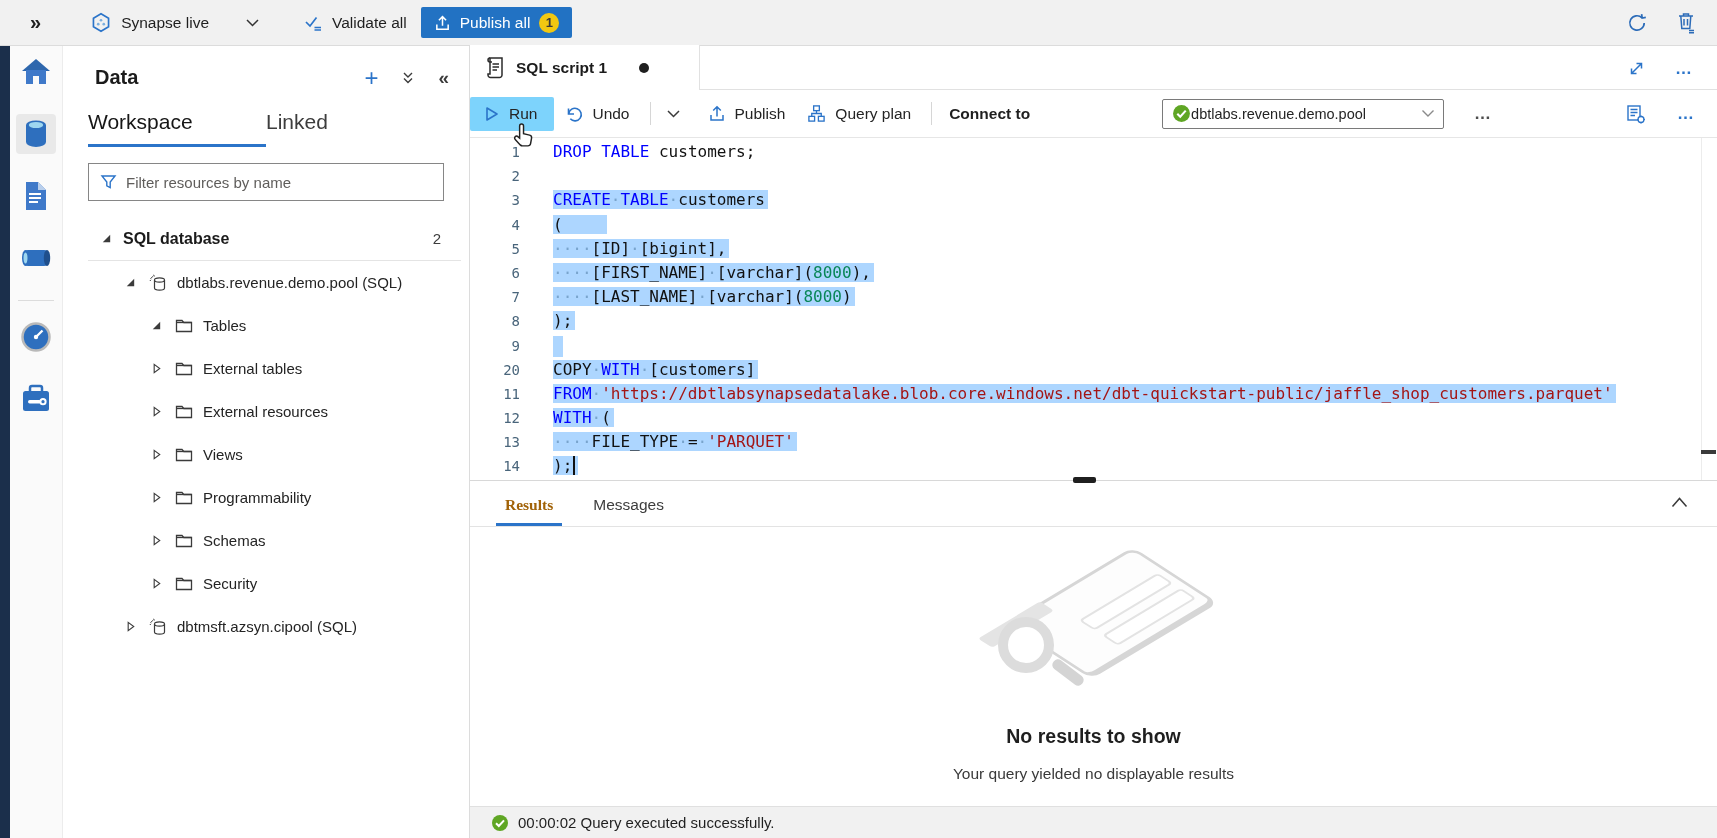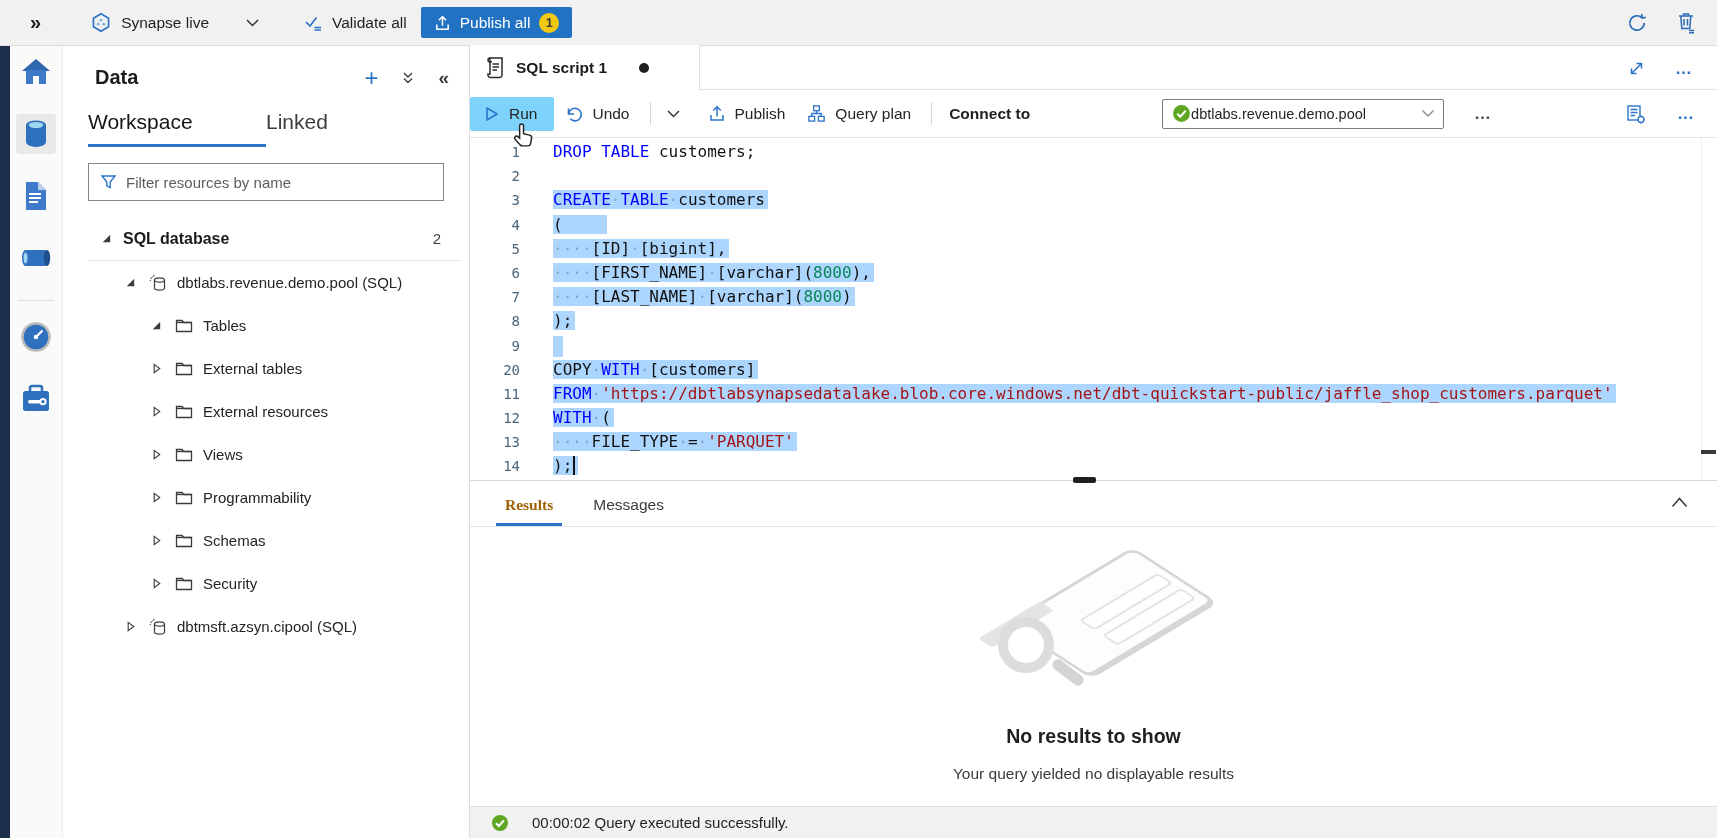--- a/index.html
+++ b/index.html
@@ -126,21 +126,21 @@
   .illus-row.r1 { top:32px; } .illus-row.r2 { top:57px; }
   .illus-lens { position:absolute; left:34px; top:76px; width:56px; height:56px;
     border:10px solid #dcdcdc; border-radius:50%; background:#ffffff; }
   .illus-handle { position:absolute; left:86px; top:126px; width:36px; height:11px;
     background:#d4d4d4; border-radius:5px; transform:rotate(37deg); }
   .empty-title { margin-top:16px; font-size:19.5px; font-weight:700; color:#1f1f1f; }
   .empty-sub { margin-top:17px; font-size:15.5px; color:#3a3a3a; }
 
   
   .statusbar { height:32px; background:#f1f1f1; border-top:1px solid #e0e0e0;
-    display:flex; align-items:center; gap:23px; padding-left:21px; font-size:15px; color:#1f1f1f; }
+    display:flex; align-items:center; gap:9px; padding-left:21px; font-size:15px; color:#1f1f1f; }
 </style>
 </head>
 <body>
 
 <div class="topbar">
   <span class="tb-expand">»</span>
 
   <div class="mode">
     <span>
       <svg width="20" height="21" viewBox="0 0 18 18">

